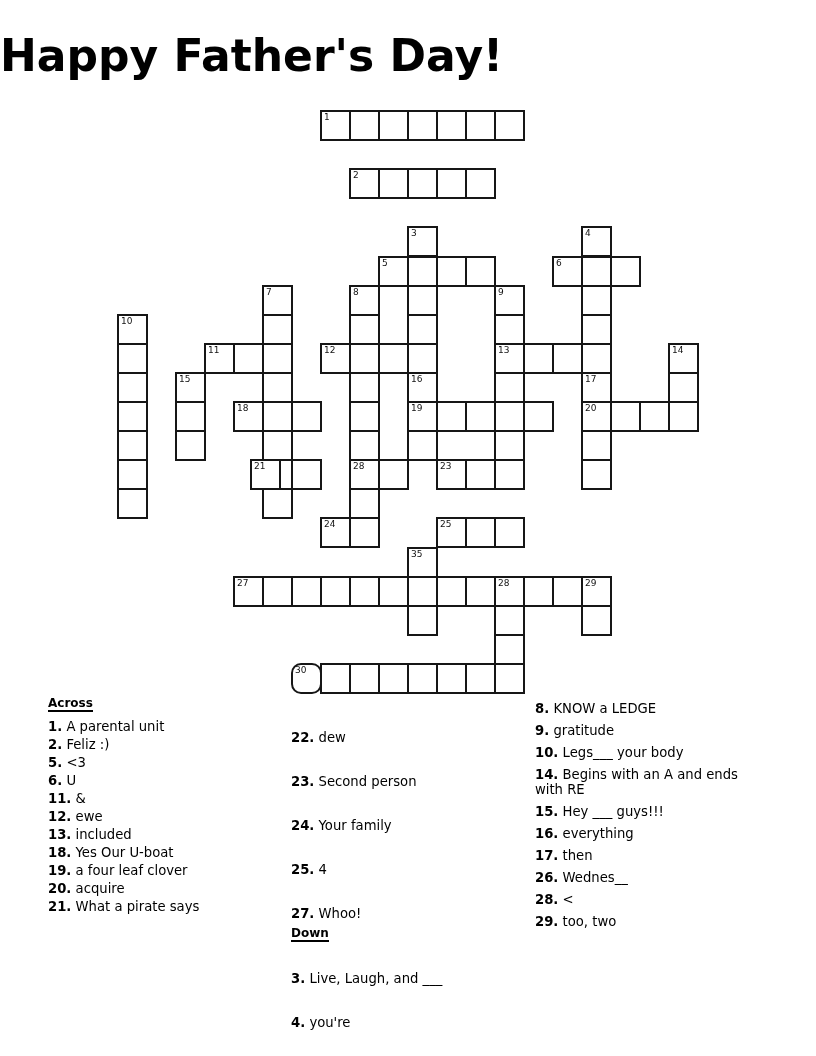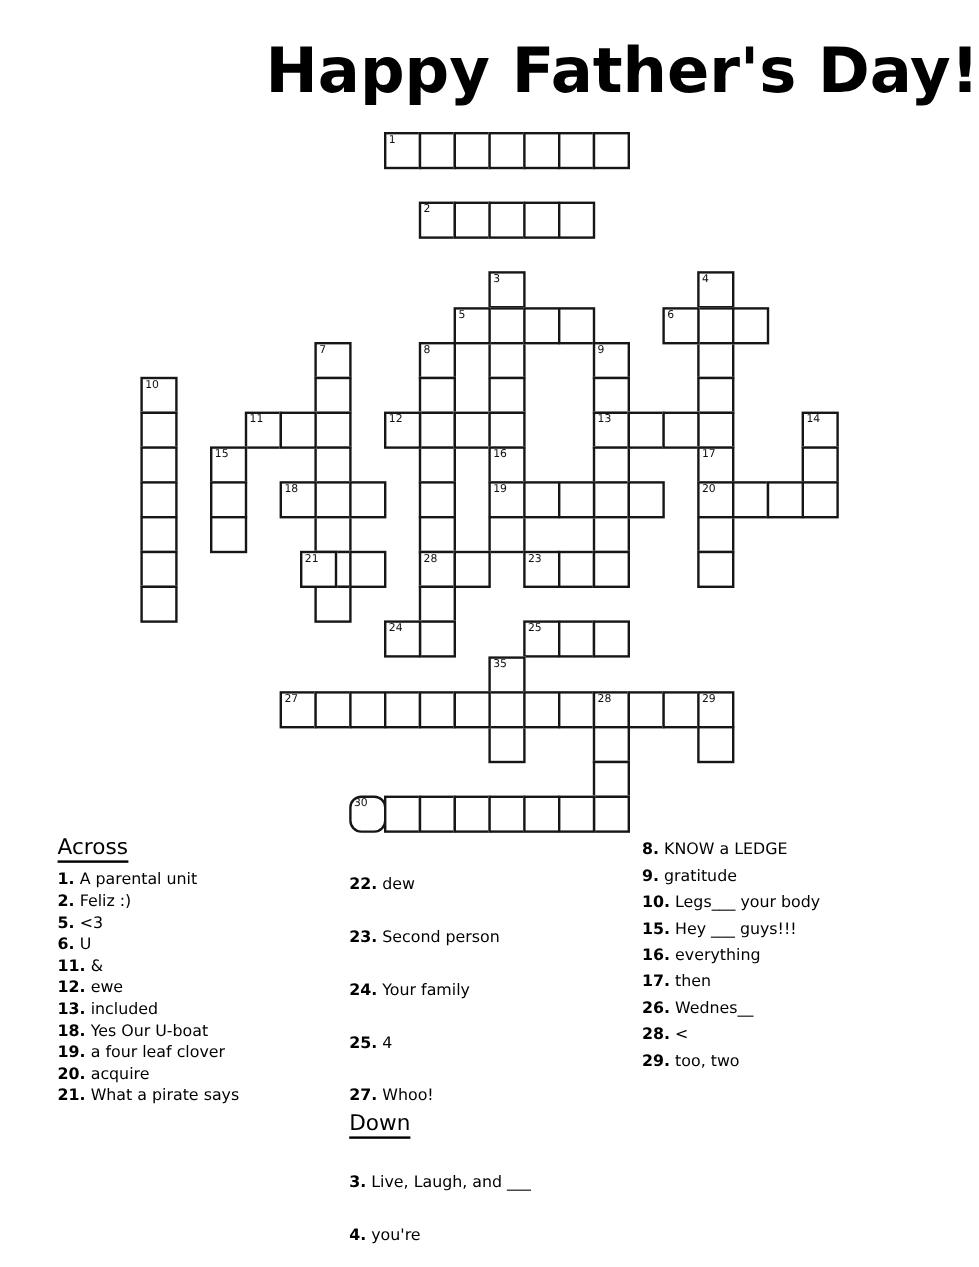--- a/index.html
+++ b/index.html
@@ -8,22 +8,22 @@
     width: 816px;
     height: 1056px;
     background: #ffffff;
     font-family: "DejaVu Sans", "Liberation Sans", sans-serif;
     color: #000;
     overflow: hidden;
   }
   #title {
     position: absolute;
     top: 30px; left: 0; right: 0;
-    text-align: right;
-    font-size: 52px;
+    text-align: left;
+    font-size: 44px;
     font-weight: bold;
     letter-spacing: 0px;
     color: #000;
   }
   #grid { position: absolute; top: 0; left: 0; }
   .cell {
     position: absolute;
     width: 31px; height: 31px;
     box-sizing: border-box;
     border: 2px solid #161616;
@@ -44,22 +44,22 @@
     font-size: 13.2px;
     line-height: 15px;
     color: #000;
   }
   .col1 .clue { margin-bottom: 3px; }
   .col2 .clue { margin-bottom: 5px; margin-top: 29px; }
   .col3 .clue { margin-bottom: 7px; }
   .clue b { font-weight: bold; }
   .clue-header {
     margin: 1px 0 7px 0;
-    font-size: 18px;
-    font-weight: normal;
+    font-size: 12px;
+    font-weight: bold;
   }
   .clue-header span {
     display: inline-block;
     border-bottom: 2px solid #000;
     padding-bottom: 0px;
   }
 </style>
 </head>
 <body>
 
@@ -269,20 +269,21 @@
         <div class="clue"><b>27.</b> Whoo!</div>
         <div class="clue-header"><span>Down</span></div>
         <div class="clue"><b>3.</b> Live, Laugh, and ___</div>
         <div class="clue"><b>4.</b> you're</div>
         <div class="clue"><b>7.</b> MEDIum OgRE</div>
       </div>
       <div class="clue-col col3">
         <div class="clue"><b>8.</b> KNOW a LEDGE</div>
         <div class="clue"><b>9.</b> gratitude</div>
         <div class="clue"><b>10.</b> Legs___ your body</div>
+        <div class="clue"><b>14.</b> Begins with an A and ends with RE</div>
         <div class="clue"><b>15.</b> Hey ___ guys!!!</div>
         <div class="clue"><b>16.</b> everything</div>
         <div class="clue"><b>17.</b> then</div>
         <div class="clue"><b>26.</b> Wednes__</div>
         <div class="clue"><b>28.</b> &lt;</div>
         <div class="clue"><b>29.</b> too, two</div>
       </div>
     </div>
 </div>
 

